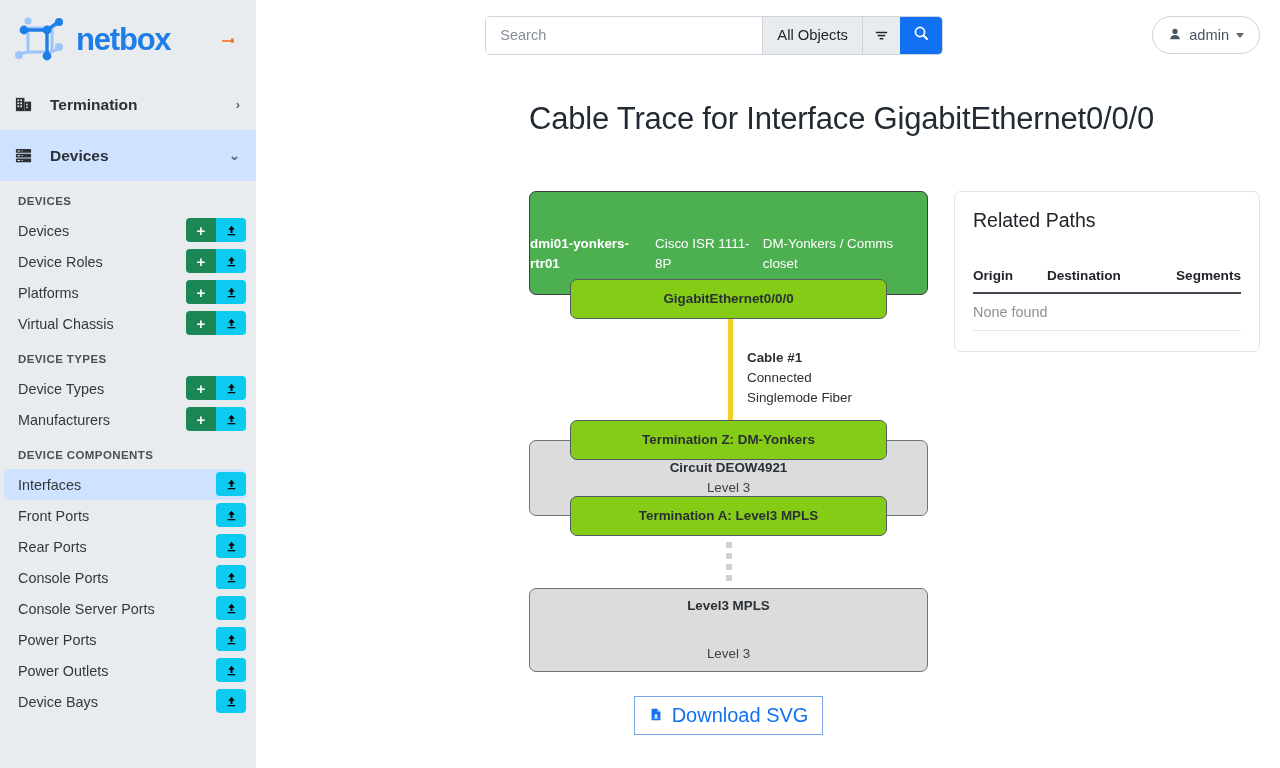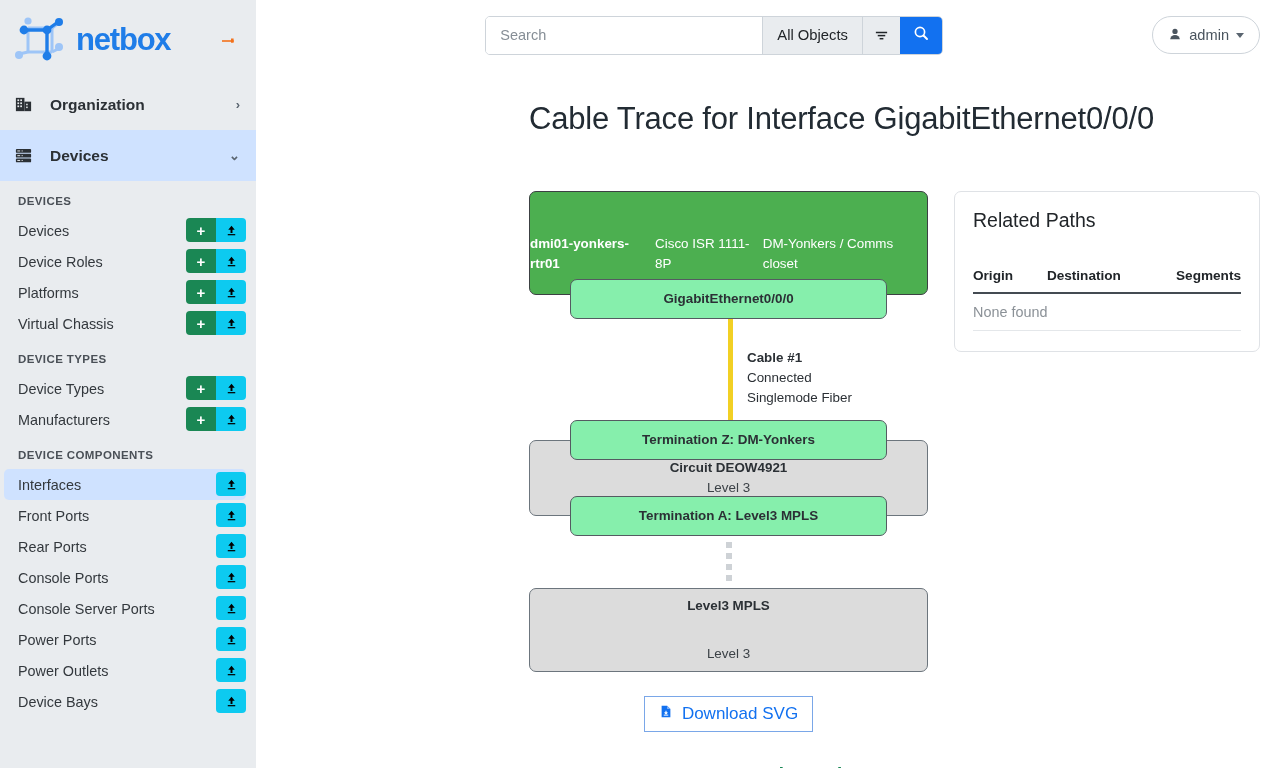--- a/index.html
+++ b/index.html
@@ -118,21 +118,21 @@
     width: 399px; height: 104px;
     background: #4caf50; border: 1px solid #3c4043; border-radius: 7px;
     display: flex; flex-direction: row; align-items: center;
     justify-content: flex-start; padding-top: 23px; color: #ffffff;
   }
   .node-device .t1 { font-size: 13.4px; font-weight: 700; line-height: 20px; }
   .node-device .t2, .node-device .t3 { font-size: 13.4px; font-weight: 400; line-height: 20px; }
 
   .term-box {
     width: 317px; height: 40px; margin: -16px auto 0 auto;
-    background: #86efac; border: 1px solid #545b61; border-radius: 7px;
+    background: #84cc16; border: 1px solid #545b61; border-radius: 7px;
     display: flex; align-items: center; justify-content: center;
     font-size: 13.4px; font-weight: 700; color: #2b3035;
     position: relative; z-index: 3;
   }
 
   .cable-seg { position: relative; height: 101px; }
   .cable-line {
     position: absolute; left: 199px; top: 0; width: 5px; height: 101px;
     background: #f2d024;
   }
@@ -165,21 +165,21 @@
     background: #dcdcdc; border: 1px solid #6c757d; border-radius: 7px;
     display: flex; flex-direction: column; align-items: center; justify-content: center; gap: 28px;
   }
   .provider-box .p1 { font-size: 13.4px; font-weight: 700; color: #2b3035; line-height: 20px; }
   .provider-box .p2 { font-size: 13.4px; color: #3c4247; line-height: 20px; }
 
   .dl-row { display: flex; justify-content: center; margin-top: 24px; }
   .dl-btn {
     display: flex; align-items: center; gap: 9px;
     padding: 7px 14px; border: 1px solid #7aa7e8; border-radius: 0;
-    background: #fff; color: #1271f0; font-size: 17px; cursor: pointer;
+    background: #fff; color: #1271f0; font-size: 20px; cursor: pointer;
   }
   .trace-done {
     text-align: center; margin-top: 30px;
     font-size: 30px; color: #198754; font-weight: 400;
   }
 
   
   .side-col { flex: 1; padding-left: 26px; }
   .card {
     border: 1px solid #dfe2e6; border-radius: 7px; background: #fff;
@@ -245,21 +245,21 @@
               <rect x="6.6" y="4.6" width="1.8" height="1.8"></rect>
             <rect x="3.6" y="7.8" width="1.8" height="1.8"></rect>
               <rect x="6.6" y="7.8" width="1.8" height="1.8"></rect>
             <rect x="3.6" y="11" width="1.8" height="1.8"></rect>
               <rect x="6.6" y="11" width="1.8" height="1.8"></rect>
             <rect x="12.8" y="9.2" width="1.6" height="1.6"></rect>
               <rect x="12.8" y="12.2" width="1.6" height="1.6"></rect>
           </g>
         </svg>
       </span>
-      <span>Organization</span>
+      <span>Termination</span>
       <span class="chev">›</span>
     </div>
 
     <div class="nav-top active">
       <span class="nv-ico">
         <svg viewBox="0 0 20 20" width="19" height="19">
           <g fill="#2b3035">
             <rect x="2" y="3.2" width="16" height="4" rx="1"></rect>
             <rect x="2" y="8.2" width="16" height="4" rx="1"></rect>
             <rect x="2" y="13.2" width="16" height="4" rx="1"></rect>

